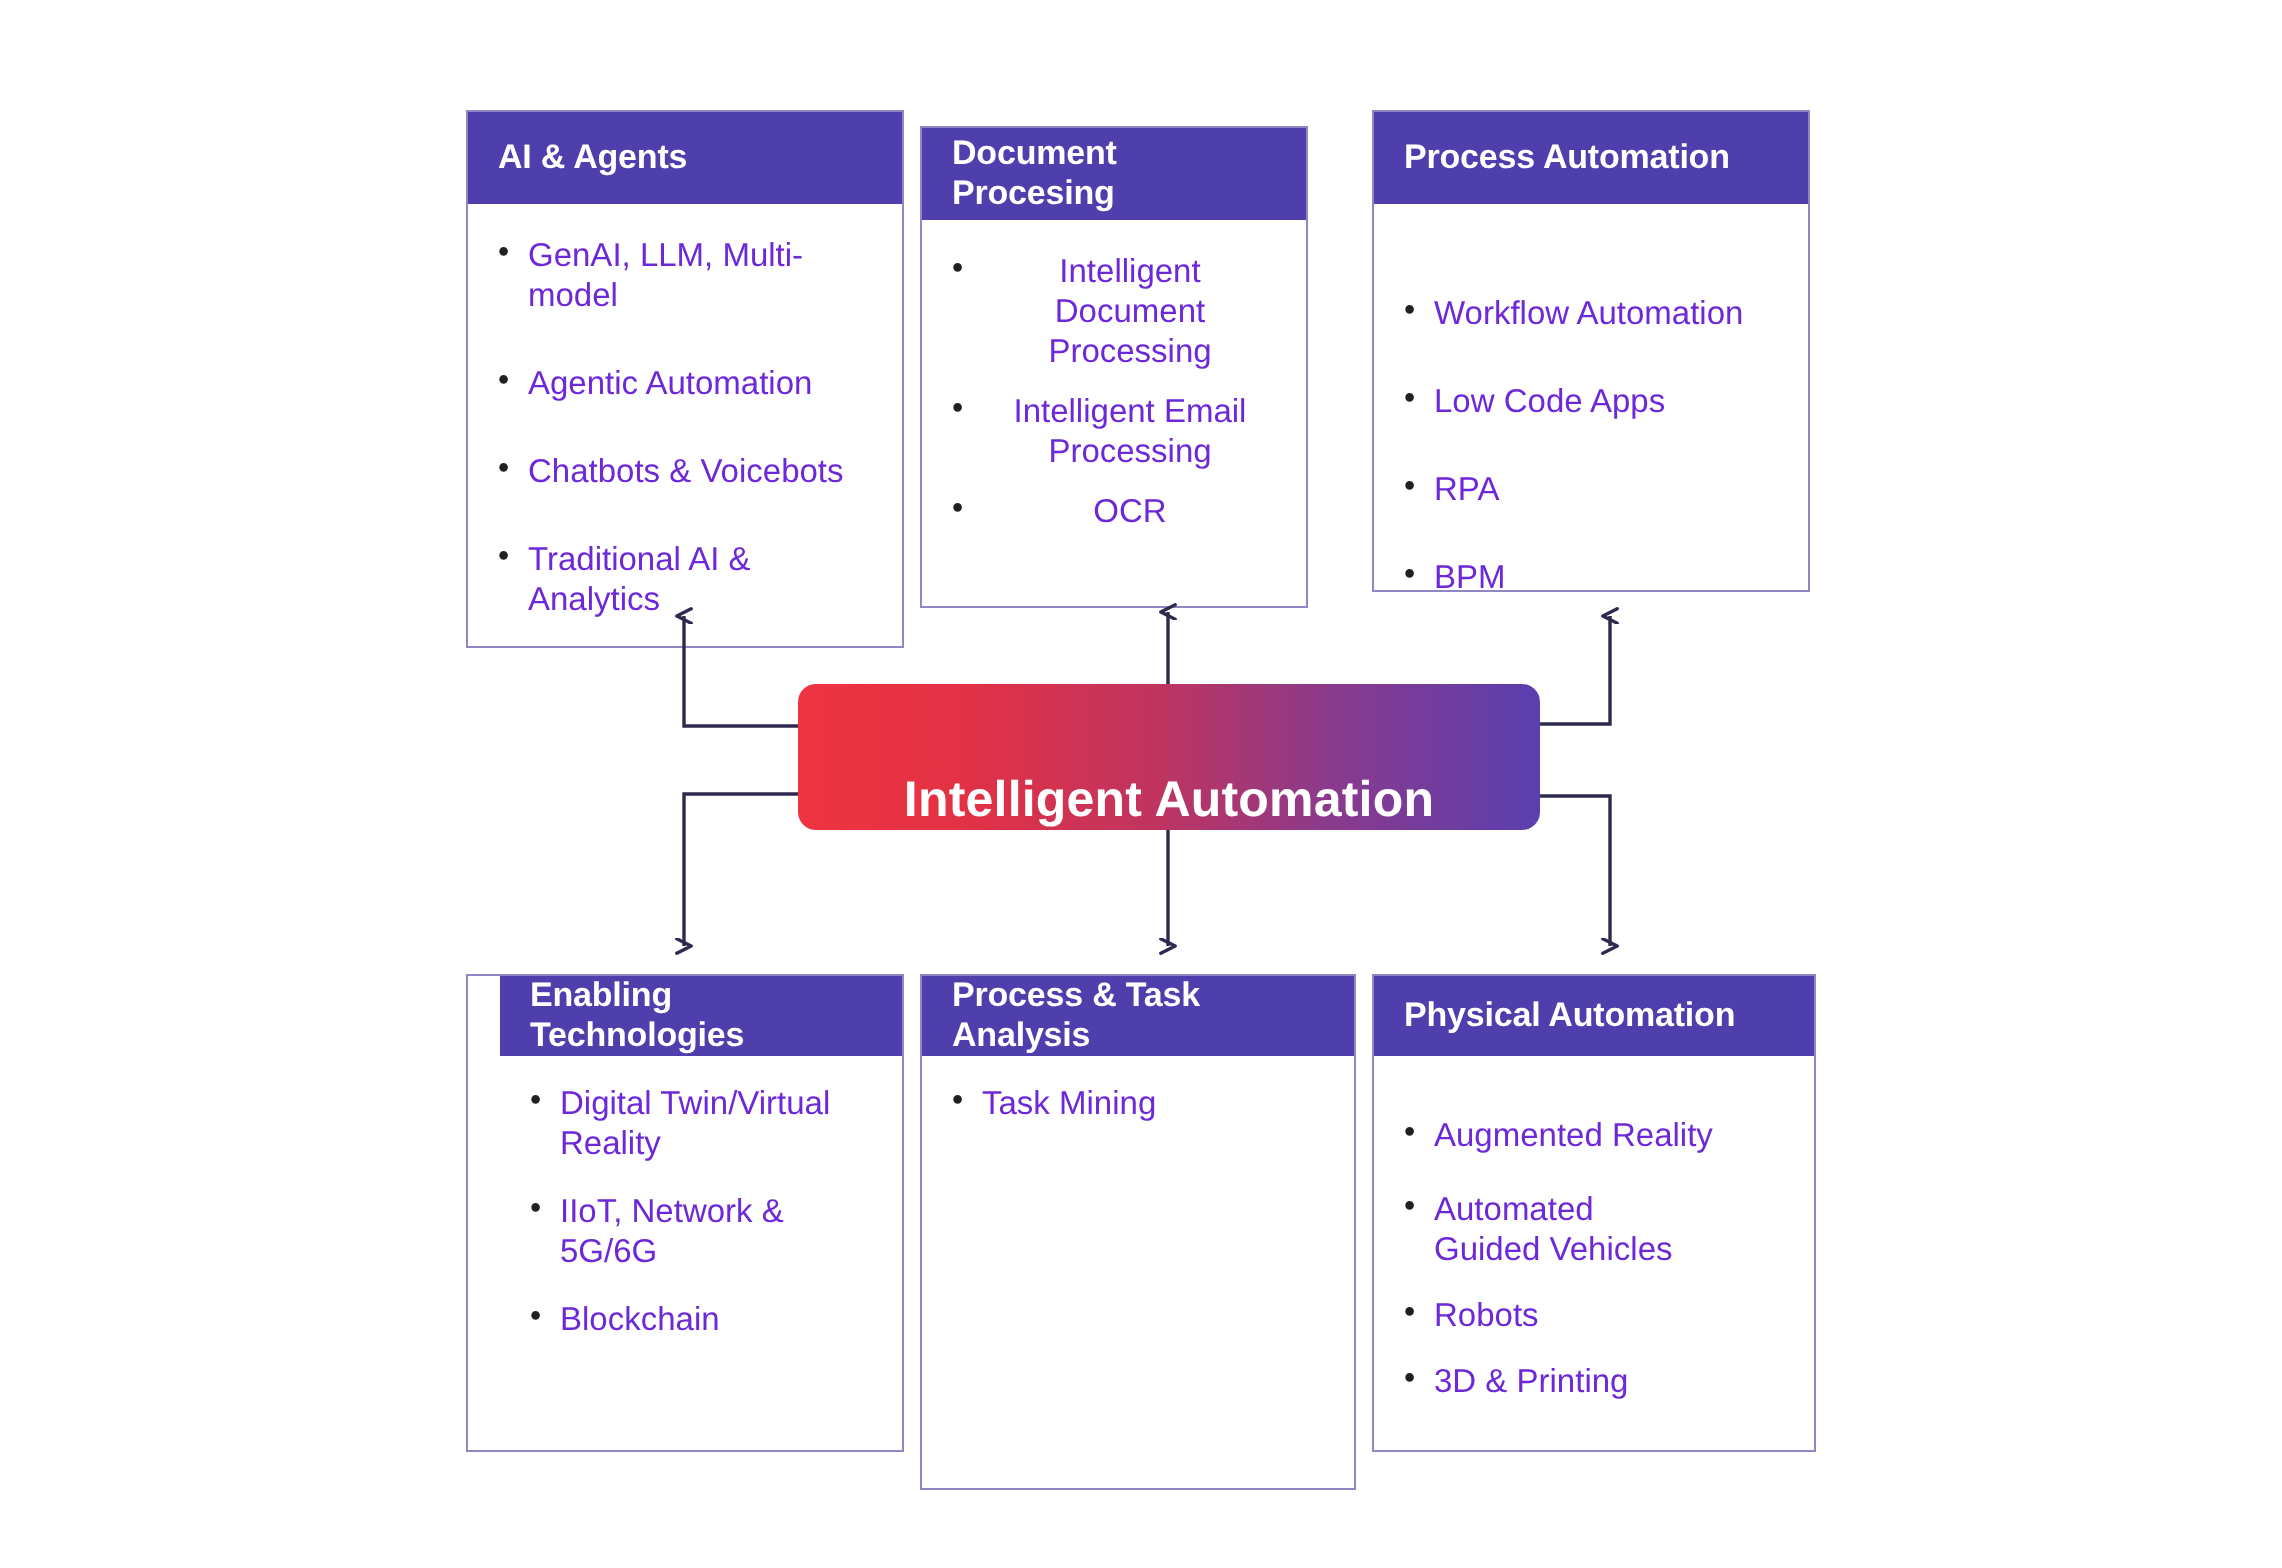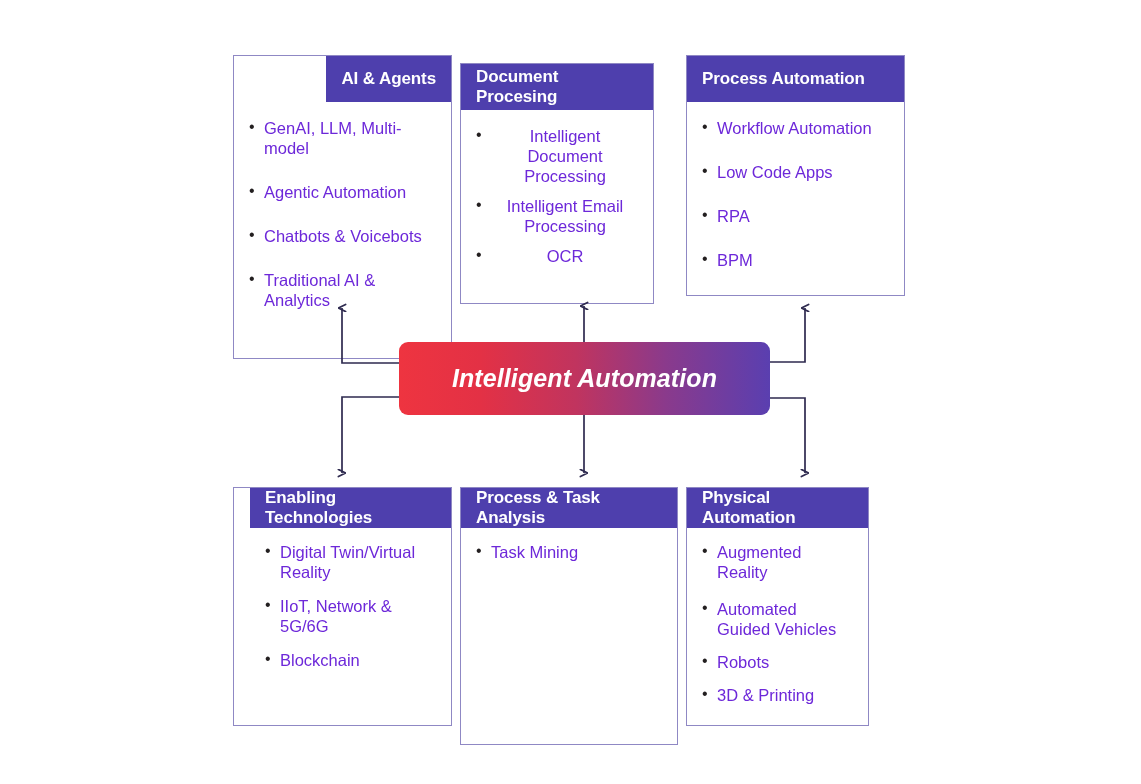--- a/index.html
+++ b/index.html
@@ -86,24 +86,23 @@
   
   #center-banner {
     position: absolute;
     left: 399px;
     top: 342px;
     width: 371px;
     height: 73px;
     border-radius: 9px;
     background: linear-gradient(90deg, #ee3440 0%, #e33145 22%, #c0345f 48%, #8a3a8c 72%, #5a3fb0 100%);
     display: flex;
-    align-items: center;
+    align-items: flex-end;
     justify-content: center;
     z-index: 5;
-    font-style: italic;
   }
   #center-banner .banner-label {
     color: #ffffff;
     font-size: 25px;
     font-weight: bold;
     letter-spacing: 0.1px;
   }
 
   
   #connectors {
@@ -134,21 +133,21 @@
       <path d="M770,362 L805,362 L805,308" marker-end="url(#arrowhead)"></path>
 
       <path d="M399,397 L342,397 L342,473" marker-end="url(#arrowhead)"></path>
 
       <path d="M584,415 L584,473" marker-end="url(#arrowhead)"></path>
 
       <path d="M770,398 L805,398 L805,473" marker-end="url(#arrowhead)"></path>
     </g>
   </svg>
 
-  <div class="card row-top" style="left:233px; top:55px; width:219px; height:304px;align-items:flex-end;">
+  <div class="card row-top" style="left:233px; top:55px; width:219px; height:269px;">
     <div class="card-header">
       <span>AI &amp; Agents</span>
     </div>
     <div class="card-body">
       <ul class="bullets spaced">
         <li>GenAI, LLM, Multi-model</li>
         <li>Agentic Automation</li>
         <li>Chatbots &amp; Voicebots</li>
         <li>Traditional AI &amp; Analytics</li>
       </ul>
@@ -161,21 +160,21 @@
     </div>
     <div class="card-body">
       <ul class="bullets tight">
         <li>Intelligent Document Processing</li>
         <li>Intelligent Email Processing</li>
         <li>OCR</li>
       </ul>
     </div>
   </div>
 
-  <div class="card row-top" style="left:686px; top:55px; width:219px; height:241px;">
+  <div class="card row-top" style="left:686px; top:55px; width:219px; height:241px;gap:29px;">
     <div class="card-header">
       <span>Process Automation</span>
     </div>
     <div class="card-body">
       <ul class="bullets spaced">
         <li>Workflow Automation</li>
         <li>Low Code Apps</li>
         <li>RPA</li>
         <li>BPM</li>
       </ul>
@@ -203,21 +202,21 @@
     <div class="card-header">
       <span>Process &amp; Task Analysis</span>
     </div>
     <div class="card-body">
       <ul class="bullets">
         <li style="margin-bottom:14px">Task Mining</li>
       </ul>
     </div>
   </div>
 
-  <div class="card row-bottom" style="left:686px; top:487px; width:183px; height:239px;">
+  <div class="card row-bottom" style="left:686px; top:487px; width:222px; height:239px;gap:16px;">
     <div class="card-header">
       <span>Physical Automation</span>
     </div>
     <div class="card-body">
       <ul class="bullets">
         <li style="margin-bottom:17px">Augmented Reality</li>
         <li style="margin-bottom:13px; max-width:120px">Automated Guided Vehicles</li>
         <li style="margin-bottom:13px">Robots</li>
         <li style="margin-bottom:0">3D &amp; Printing</li>
       </ul>

